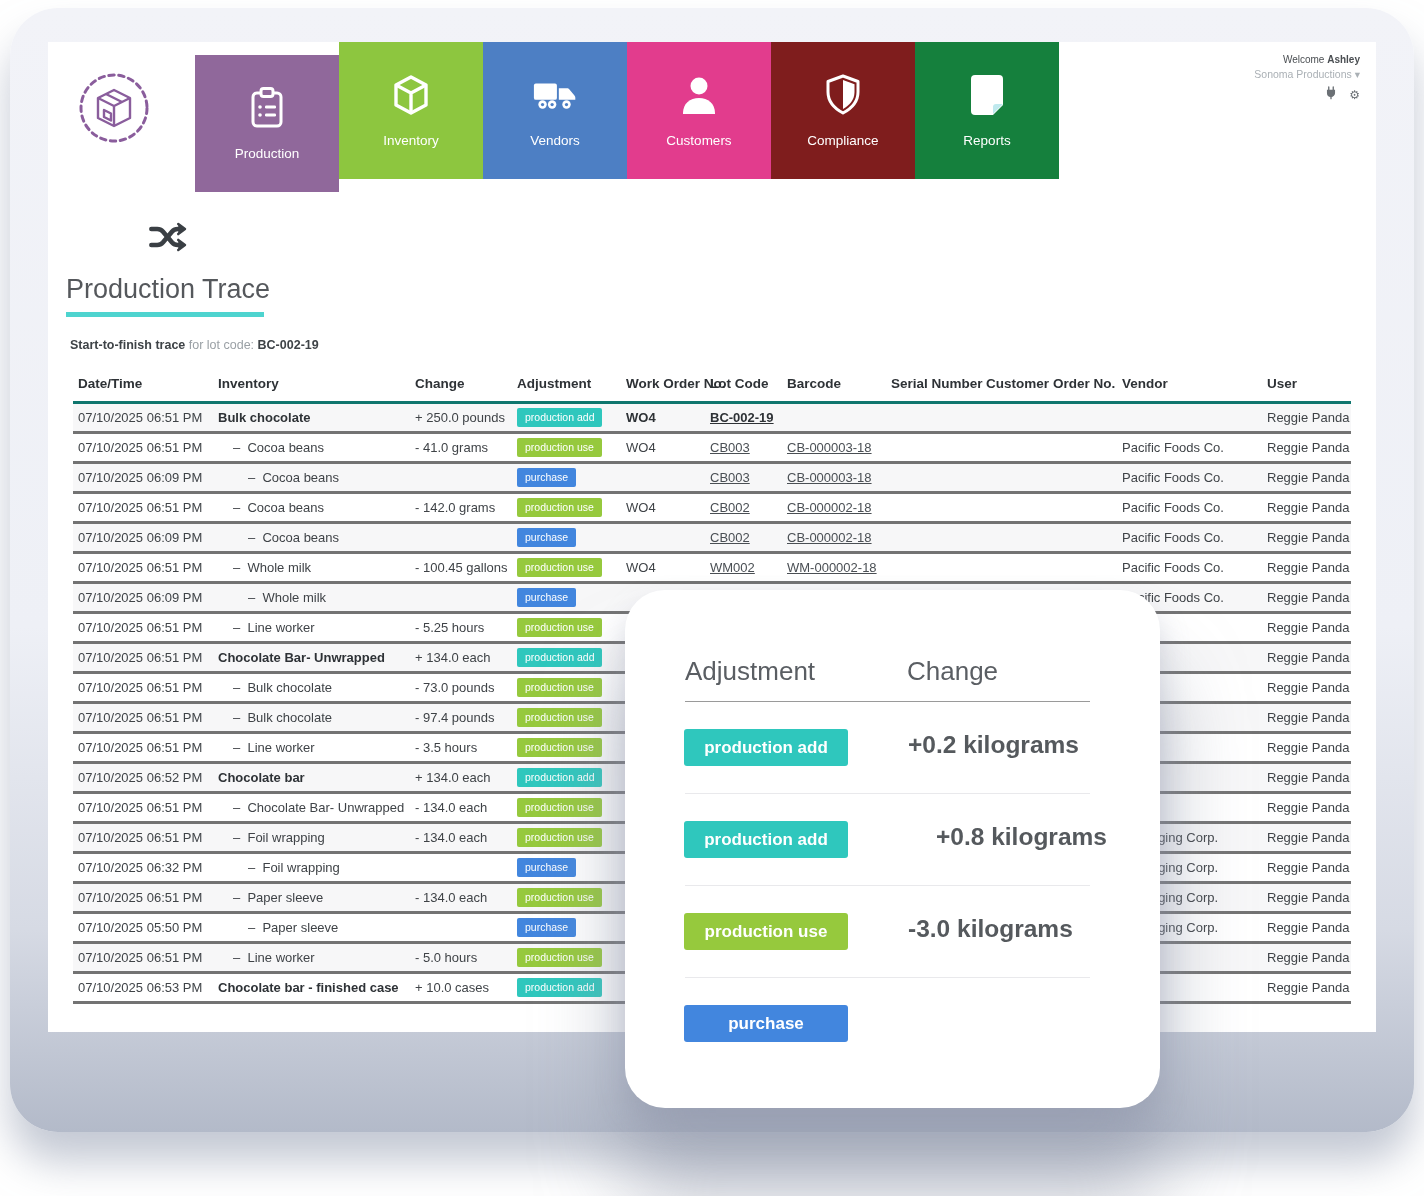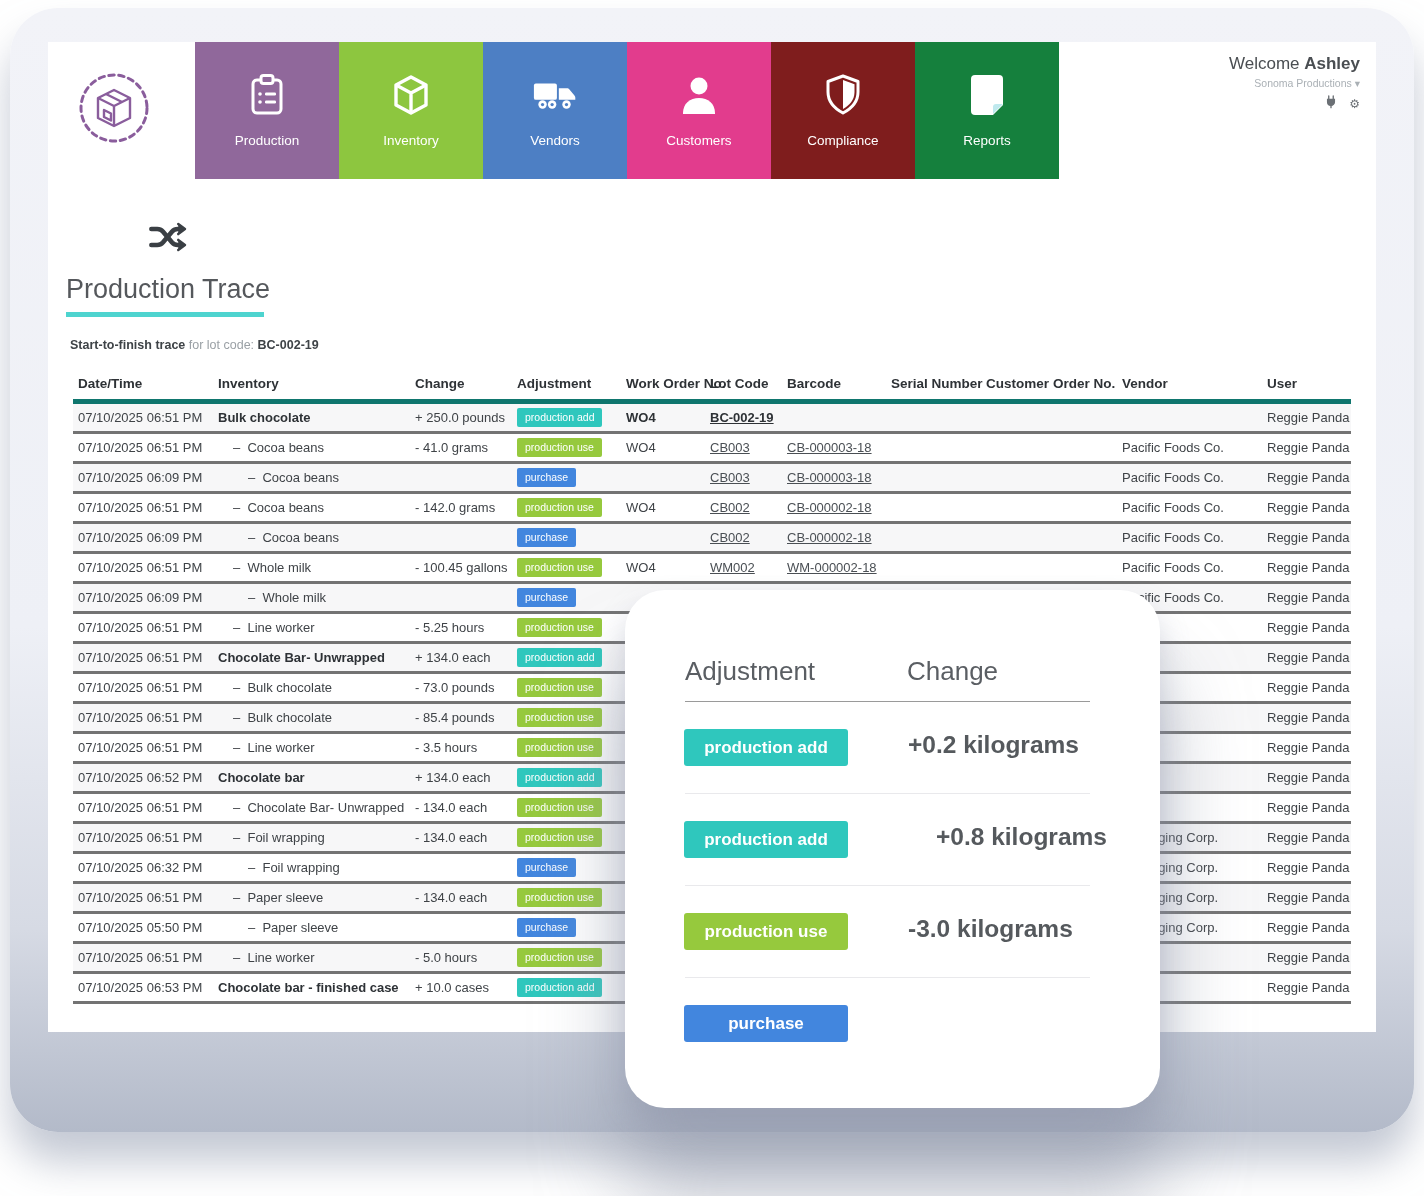--- a/index.html
+++ b/index.html
@@ -18,37 +18,37 @@
 
   
   .logo { position:absolute; left:28px; top:28px; width:76px; height:76px; }
   .nav { position:absolute; left:147px; top:0; height:137px; display:flex; }
   .tab { width:144px; height:137px; display:flex; flex-direction:column; align-items:center;
          justify-content:center; gap:14px; cursor:pointer; }
   .tab-icon { width:46px; height:44px; display:flex; align-items:center; justify-content:center; }
   .tab-label { color:#ffffff; font-size:13.5px; margin-top:2px; }
 
   .welcome { position:absolute; right:16px; top:12px; text-align:right; }
-  .welcome-line { font-size:17px; color:#4a4e52; }
+  .welcome-line { font-size:10px; color:#4a4e52; }
   .welcome-line b { font-weight:700; }
   .org-line { font-size:10.5px; color:#aab0b5; margin-top:3px; cursor:pointer;margin-left:16px; }
   .mini-icons { margin-top:6px; display:flex; justify-content:flex-end; gap:12px; align-items:center; }
   .gear { font-family:"DejaVu Sans",sans-serif; font-size:12px; color:#6b7075; cursor:pointer; line-height:1; }
   .plug { cursor:pointer; }
 
   
   .shuffle { position:absolute; left:100px; top:178px; }
   .page-title { position:absolute; left:18px; top:232px; font-size:27px; color:#55585c; }
   .title-bar { position:absolute; left:18px; top:270px; width:198px; height:5px; background:#4ed4cf; }
   .subtitle { position:absolute; left:22px; top:296px; font-size:12.5px; color:#9aa0a5; }
   .subtitle b { color:#3e4347; font-weight:700; }
 
   
   .trace-table { position:absolute; left:25px; top:334px; width:1278px; }
-  .thead { position:relative; height:28px; border-bottom:5px solid #0f766e; }
+  .thead { position:relative; height:28px; border-bottom:3px solid #0f766e; }
   .thead .cell { font-weight:700; font-size:13.5px; color:#2e3236; }
   .row { position:relative; height:30px; border-bottom:3px solid #737373; }
   .row:nth-child(odd) { background:#f7f7f8; }
   .cell { position:absolute; top:0; height:100%; display:flex; align-items:center;
           font-size:13px; color:#3f4347; white-space:nowrap; overflow:hidden; }
   .thead .cell { align-items:flex-start; }
   .bold { font-weight:700; color:#2e3236; }
   .lvl1 { padding-left:15px; }
   .lvl2 { padding-left:30px; }
   .link { color:#4a4f54; text-decoration:underline; cursor:pointer; }
@@ -97,21 +97,21 @@
       <g fill="none" stroke="#8a5d9c" stroke-width="2.4" stroke-linejoin="round">
         <path d="M38 20 L54 28 V48 L38 56 L22 48 V28 Z"></path>
         <path d="M22 28 L38 36 L54 28 M38 36 V56"></path>
         <path d="M30 24 L46 32"></path>
         <path d="M28 40 l7 3.5 v7 l-7 -3.5 z"></path>
       </g>
     </svg>
   </div>
 
   <div class="nav">
-      <div class="tab" style="background: rgb(144, 104, 155);">
+      <div class="tab" style="background: rgb(144, 104, 155); margin-top: 13px;">
         <div class="tab-icon">
           <svg width="40" height="44" viewBox="0 0 40 44" fill="none" stroke="#fff" stroke-width="3">
             <rect x="6" y="7" width="28" height="33" rx="4"></rect>
             <rect x="14" y="2.5" width="12" height="8" rx="2.5" fill="#90689b"></rect>
             <g fill="#fff" stroke="none">
               <circle cx="13" cy="21" r="1.8"></circle>
               <rect x="18" y="19.6" width="11" height="2.8" rx="1.2"></rect>
               <circle cx="13" cy="29" r="1.8"></circle>
               <rect x="18" y="27.6" width="11" height="2.8" rx="1.2"></rect>
             </g>
@@ -394,21 +394,21 @@
           <div class="cell col-barcode"></div>
           <div class="cell col-serial"></div>
           <div class="cell col-customer"></div>
           <div class="cell col-orderno"></div>
           <div class="cell col-vendor"></div>
           <div class="cell col-user">Reggie Panda</div>
         </div>
         <div class="row">
           <div class="cell col-datetime">07/10/2025 06:51 PM</div>
           <div class="cell col-inventory lvl1">–&nbsp;&nbsp;Bulk chocolate</div>
-          <div class="cell col-change">- 85.4 pounds</div>
+          <div class="cell col-change">- 97.4 pounds</div>
           <div class="cell col-adjust">
             <span class="badge" style="background: rgb(150, 201, 61);">production use</span>
           </div>
           <div class="cell col-wo">WO4</div>
           <div class="cell col-lot"></div>
           <div class="cell col-barcode"></div>
           <div class="cell col-serial"></div>
           <div class="cell col-customer"></div>
           <div class="cell col-orderno"></div>
           <div class="cell col-vendor"></div>

